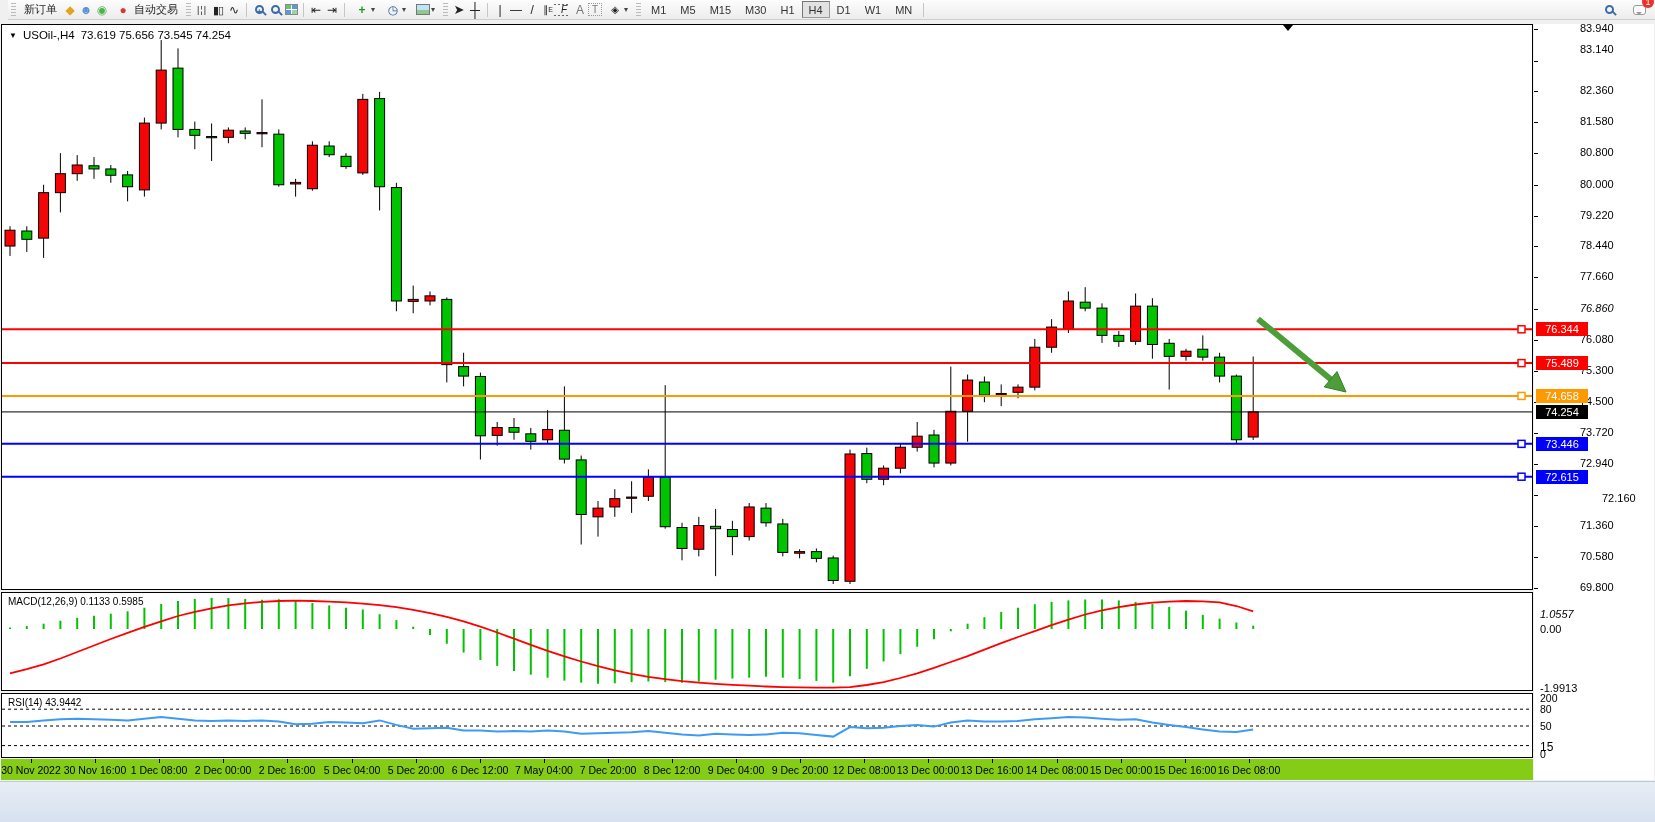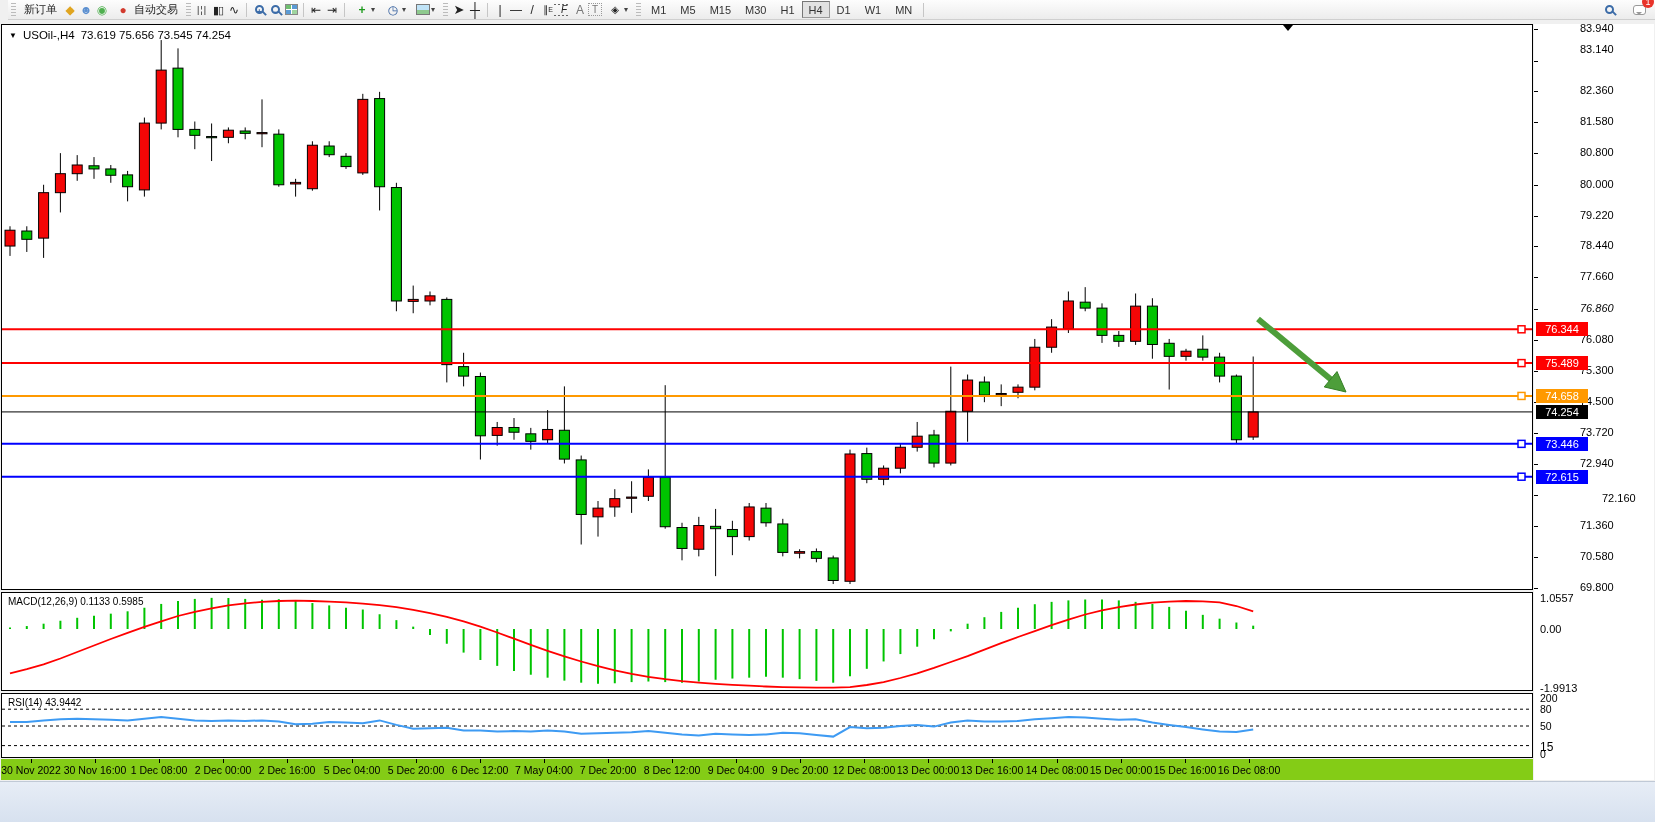--- a/index.html
+++ b/index.html
@@ -467,21 +467,21 @@
     <div class="px-tick" style="top:533px;"></div>
     <div class="px-label" style="top:526px;">70.580</div>
     <div class="px-tick" style="top:564px;"></div>
     <div class="px-label" style="top:557px;">69.800</div>
     <div class="px-badge" style="top:298px;background:#ff0000;">76.344</div>
     <div class="px-badge" style="top:332px;background:#ff0000;">75.489</div>
     <div class="px-badge" style="top:365px;background:#ff9900;">74.658</div>
     <div class="px-badge" style="top:413px;background:#0000ff;">73.446</div>
     <div class="px-badge" style="top:446px;background:#0000ff;">72.615</div>
     <div class="px-badge" style="top:381px;background:#000;">74.254</div>
-    <div class="ind-tick" style="top:568px;">1.0557</div>
+    <div class="ind-tick" style="top:584px;font-style:italic;">1.0557</div>
     <div class="ind-tick" style="top:599px;">0.00</div>
     <div class="ind-tick" style="top:658px;">-1.9913</div>
     <div class="ind-tick" style="top:668px;font-size:10.5px;">200</div>
     <div class="ind-tick" style="top:679px;font-size:10.5px;">80</div>
     <div class="ind-tick" style="top:696px;font-size:10.5px;">50</div>
     <div class="ind-tick" style="top:716px;font-size:12px;">15</div>
     <div class="ind-tick" style="top:724px;font-size:10.5px;">0</div>
   </div>
 <div id="date-axis">
     <div class="dt-tick" style="left:30px;"></div>

